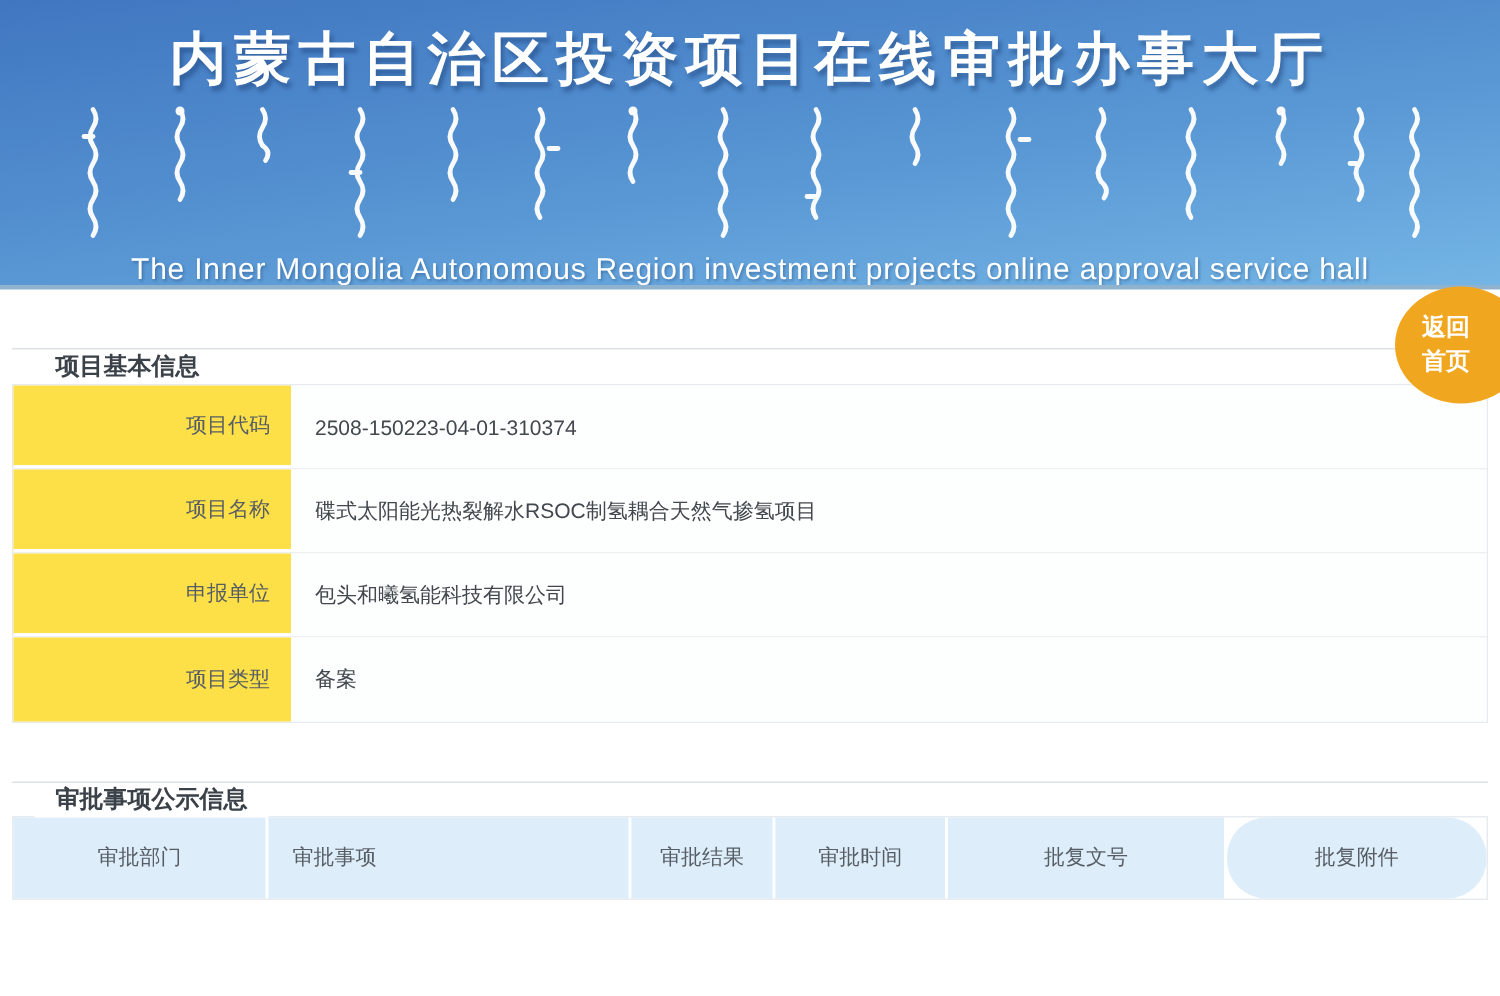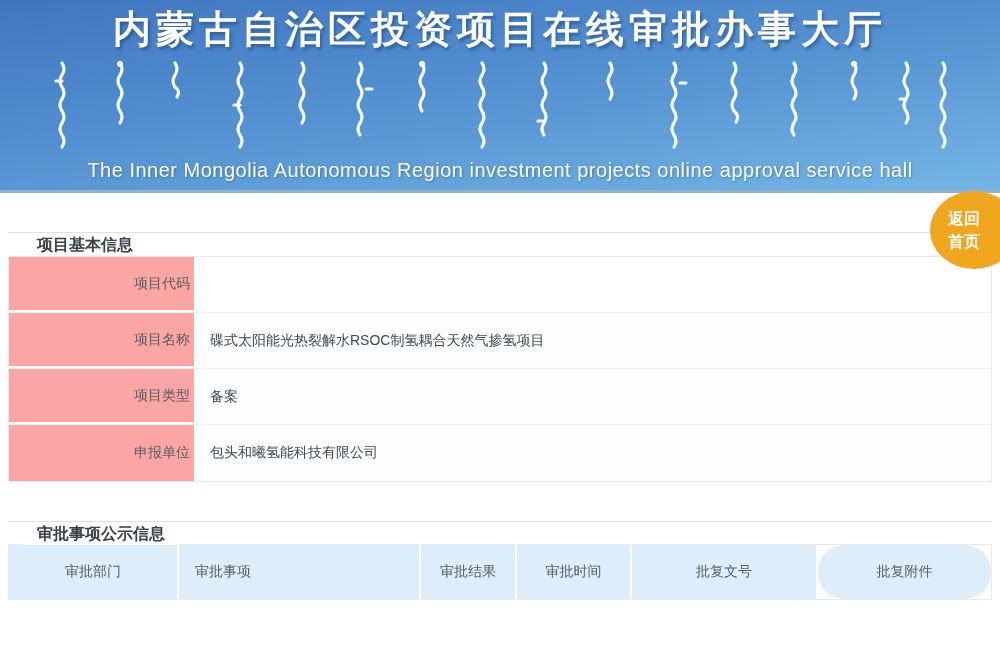--- a/index.html
+++ b/index.html
@@ -10,21 +10,21 @@
   }
 
   
   .banner {
     height:193px; width:100%;
     background:linear-gradient(172deg,#4076c0 0%,#5795d3 55%,#74b5e5 100%);
     border-bottom:3px solid #8fb3cf;
     text-align:center; position:relative; overflow:hidden;
   }
   .banner-title {
-    padding-top:4px; font-size:38px; font-weight:bold; color:#ffffff;
+    padding-top:14px; font-size:38px; font-weight:bold; color:#ffffff;
     letter-spacing:5px; font-family:"DejaVu Serif","Liberation Serif",serif;
     text-shadow:2px 3px 3px rgba(15,45,95,.4); white-space:nowrap;
   }
   .mongolian { display:block; margin:4px auto 0; }
   .banner-sub {
     margin-top:2px; font-size:20px; color:#ffffff;
     text-shadow:1px 1px 2px rgba(15,45,95,.35); letter-spacing:.5px;
   }
 
   
@@ -47,23 +47,23 @@
     font-size:16px; font-weight:bold; color:#3a4148; line-height:22px;margin-top:13px;
   }
   .st-basic { margin-top:28px; }
   .st-appr  { margin-top:28px;text-align:right; }
 
   
   .info-table { margin:13px 8px 0; border:1px solid #e7ebef; }
   .info-row { display:flex; height:56px; border-bottom:1px solid #edf0f3; }
   .info-row:last-child { border-bottom:none; }
   .info-label {
-    width:185px; flex:0 0 185px; background:#fca5a5; border-bottom:2px solid #fff;
+    width:185px; flex:0 0 185px; background:#fde047; border-bottom:2px solid #fff;
     display:flex; align-items:center; justify-content:flex-end;
-    padding-right:4px; font-size:14px; color:#575d64;
+    padding-right:14px; font-size:14px; color:#575d64;
   }
   .info-row:last-child .info-label { border-bottom:none; }
   .info-value {
     flex:1; background:#fdfefe; display:flex; align-items:center;
     padding-left:16px; font-size:14px; color:#42484e;
   }
 
   
   .appr-table { margin:12px 8px 0; border:1px solid #e7ebef; }
   .appr-head { display:flex; height:54px; }
@@ -133,32 +133,33 @@
 </a>
 
 <div class="section-title st-basic">
   <div class="line"></div>
   <span class="txt">项目基本信息</span>
 </div>
 
 <div class="info-table">
   <div class="info-row">
     <div class="info-label">项目代码</div>
+    <div class="info-value">2508-150223-04-01-310374</div>
   </div>
   <div class="info-row">
     <div class="info-label">项目名称</div>
     <div class="info-value">碟式太阳能光热裂解水RSOC制氢耦合天然气掺氢项目</div>
   </div>
   <div class="info-row">
+    <div class="info-label">申报单位</div>
+    <div class="info-value">包头和曦氢能科技有限公司</div>
+  </div>
+  <div class="info-row">
     <div class="info-label">项目类型</div>
     <div class="info-value">备案</div>
-  </div>
-  <div class="info-row">
-    <div class="info-label">申报单位</div>
-    <div class="info-value">包头和曦氢能科技有限公司</div>
   </div>
 </div>
 
 <div class="section-title st-appr">
   <div class="line"></div>
   <span class="txt">审批事项公示信息</span>
 </div>
 
 <div class="appr-table">
   <div class="appr-head">

